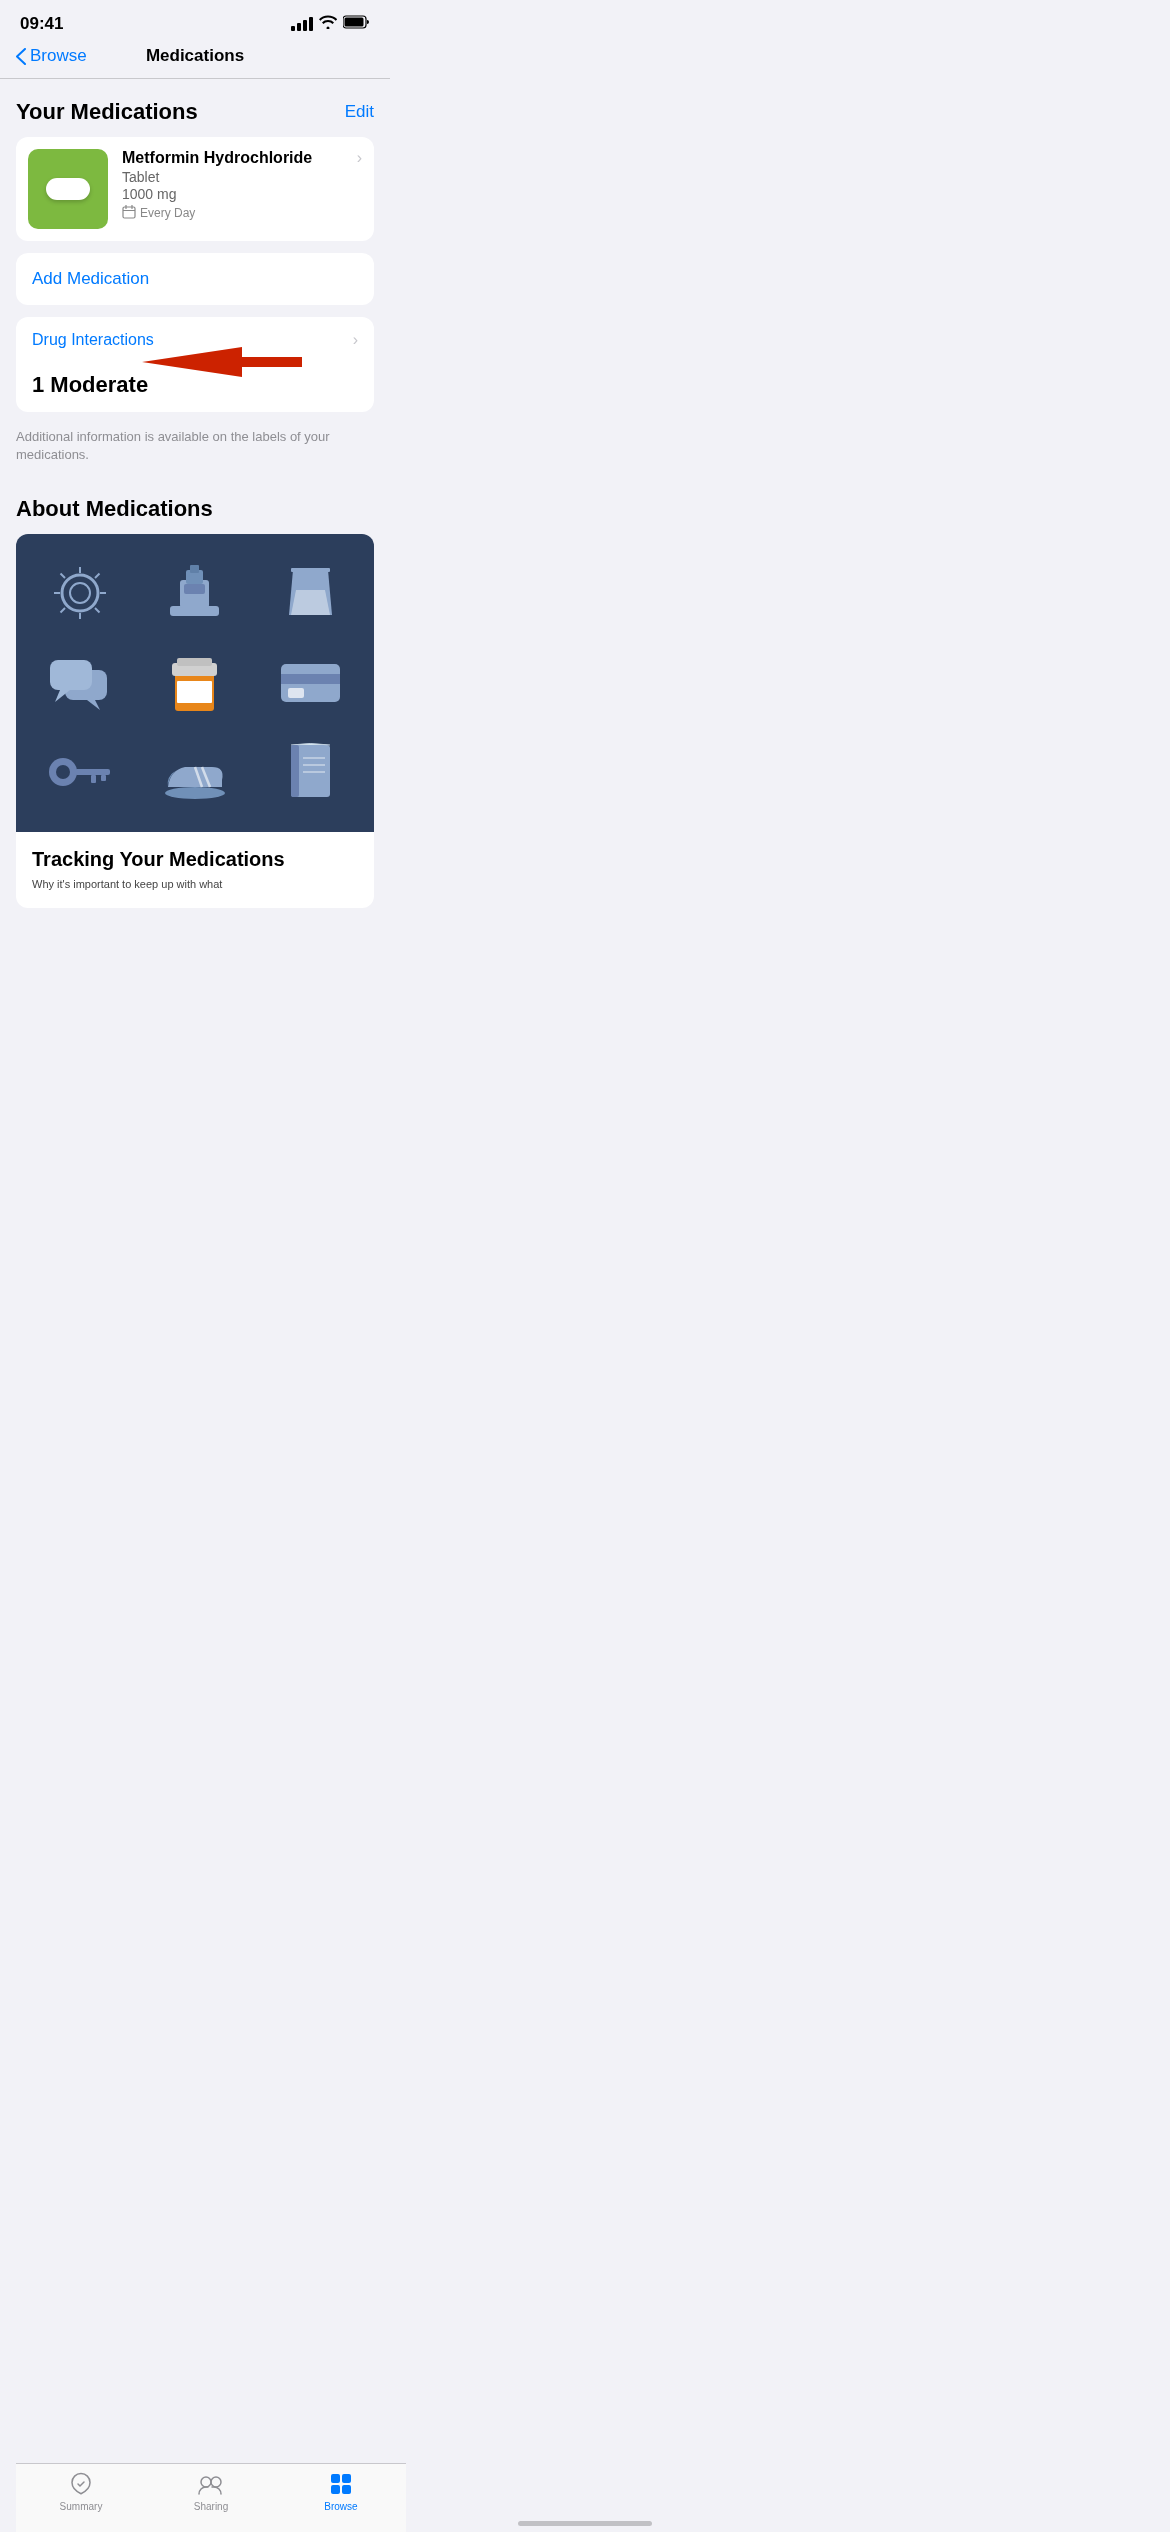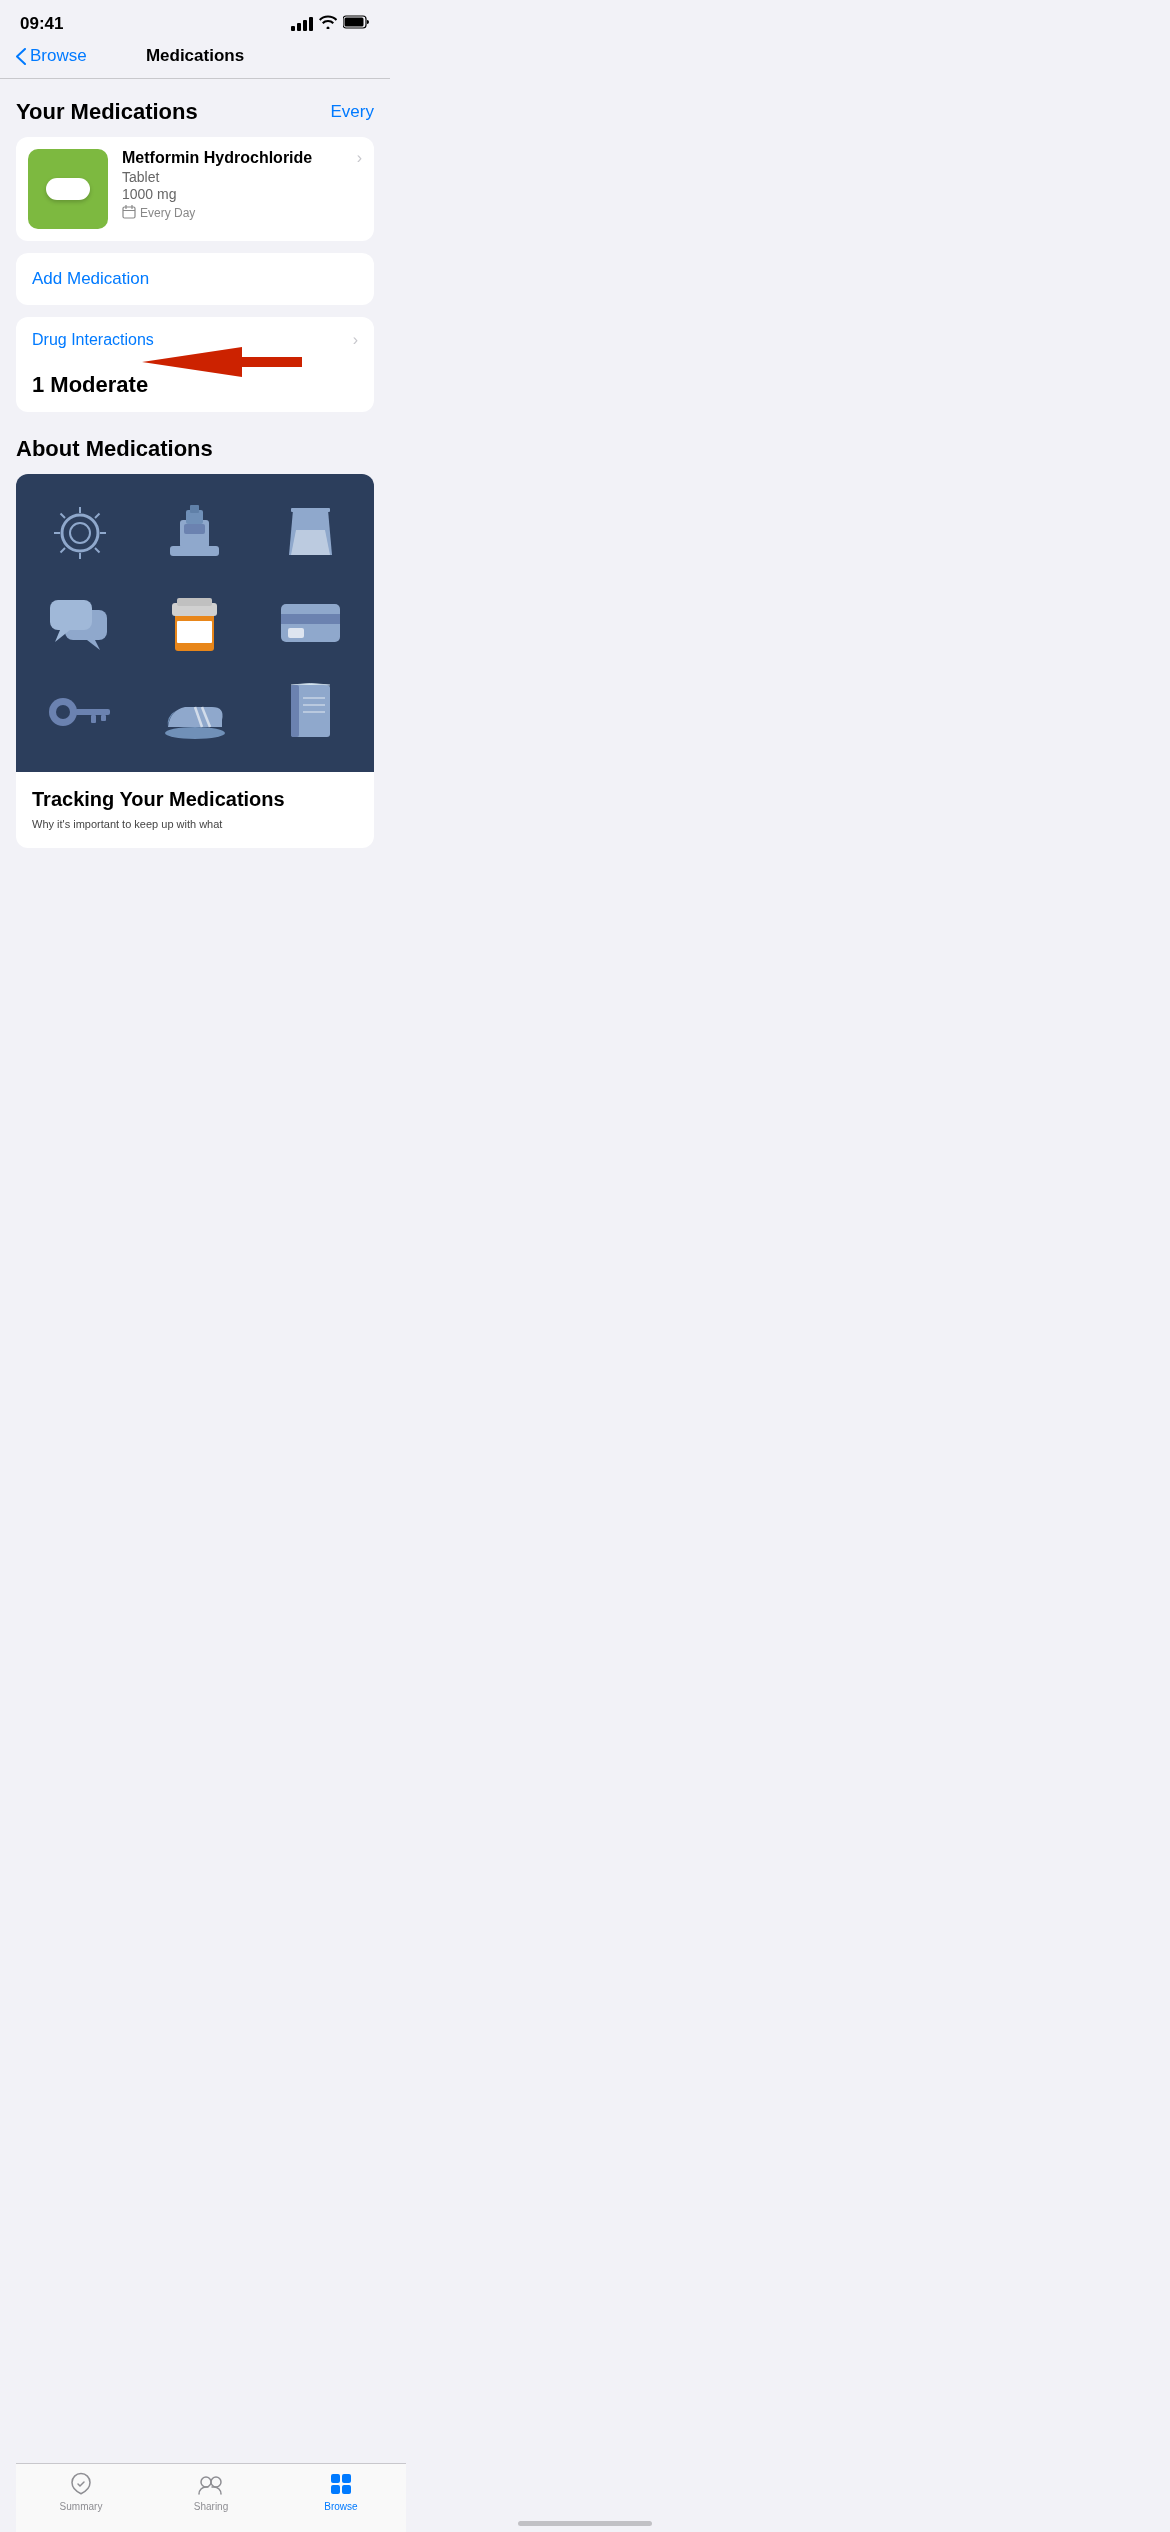--- a/index.html
+++ b/index.html
@@ -340,21 +340,21 @@
   </div>
   <span class="nav-title">Medications</span>
 </div>
 
 <div class="nav-divider"></div>
 
 <div class="content">
 
   <div class="section-header">
     <span class="section-title">Your Medications</span>
-    <span class="section-action">Every</span>
+    <span class="section-action">Edit</span>
   </div>
 
   <div class="card">
     <div class="medication-item">
       <div class="medication-image">
         <div class="pill-shape"></div>
       </div>
       <div class="medication-info">
         <div class="medication-name">Metformin Hydrochloride</div>
         <div class="medication-type">Tablet</div>
@@ -391,20 +391,21 @@
     </div>
 
     <div style="position:absolute; right:88px; top:50%; transform:translateY(-50%); pointer-events:none; z-index:10;">
       <svg width="160" height="50" viewBox="0 0 160 50">
 
         <polygon points="0,25 100,10 100,20 160,20 160,30 100,30 100,40" fill="#cc2200"></polygon>
       </svg>
     </div>
   </div>
 
+  <div class="footer-note">Additional information is available on the labels of your medications.</div>
 
   <div class="about-section">
     <div class="about-title">About Medications</div>
 
     <div class="about-image-card">
 
       <div class="about-image-bg">
 
         <div class="about-icon">
           <svg width="60" height="60" viewBox="0 0 60 60">

